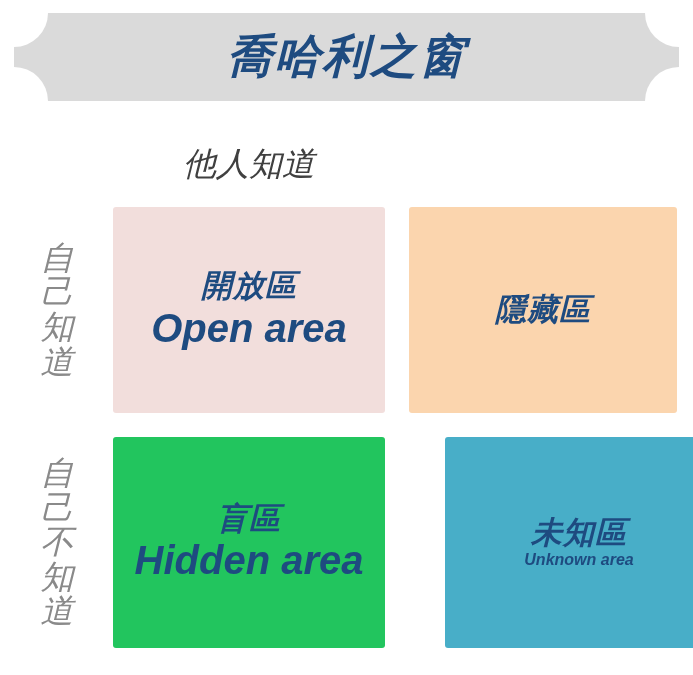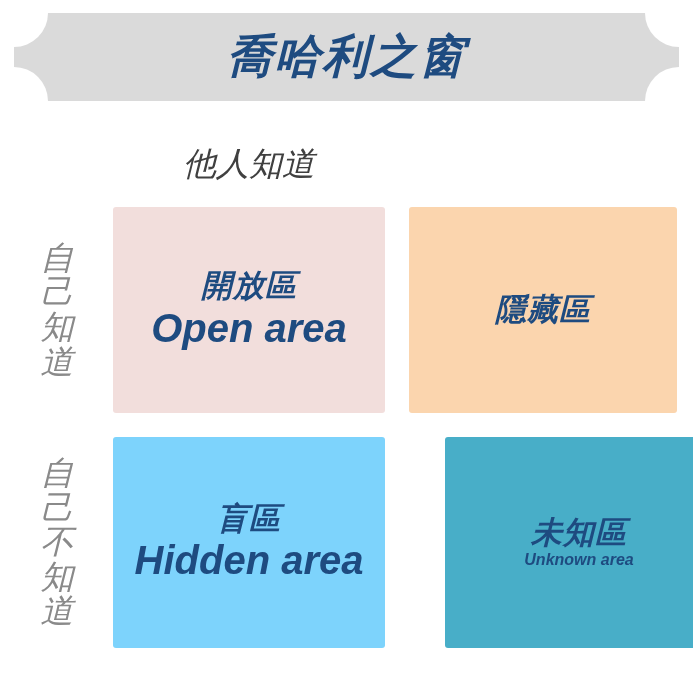--- a/index.html
+++ b/index.html
@@ -112,21 +112,21 @@
   .cell .en {
     font-size: 40px;
     font-weight: 700;
     line-height: 1.18;
     letter-spacing: 0px;
   }
   .cell .en.small { font-size: 16px; }
 
   .cell.open   { left: 113px; top: 207px; width: 272px; height: 206px; background: #f2dedc; }
   .cell.hidden { left: 409px; top: 207px; width: 268px; height: 206px; background: #fbd5ae; }
-  .cell.blind  { left: 113px; top: 437px; width: 272px; height: 211px; background: #7dd3fc; }
+  .cell.blind  { left: 113px; top: 437px; width: 272px; height: 211px; background: #22c55e; }
   .cell.unknown{ left: 409px; top: 437px; width: 268px; height: 211px; background: #48aec8; margin-left: 36px; }
 </style>
 </head>
 <body>
 
 <div id="page">
 
   <div class="banner"></div>
   <div class="notch tl"></div>
   <div class="notch tr"></div>

